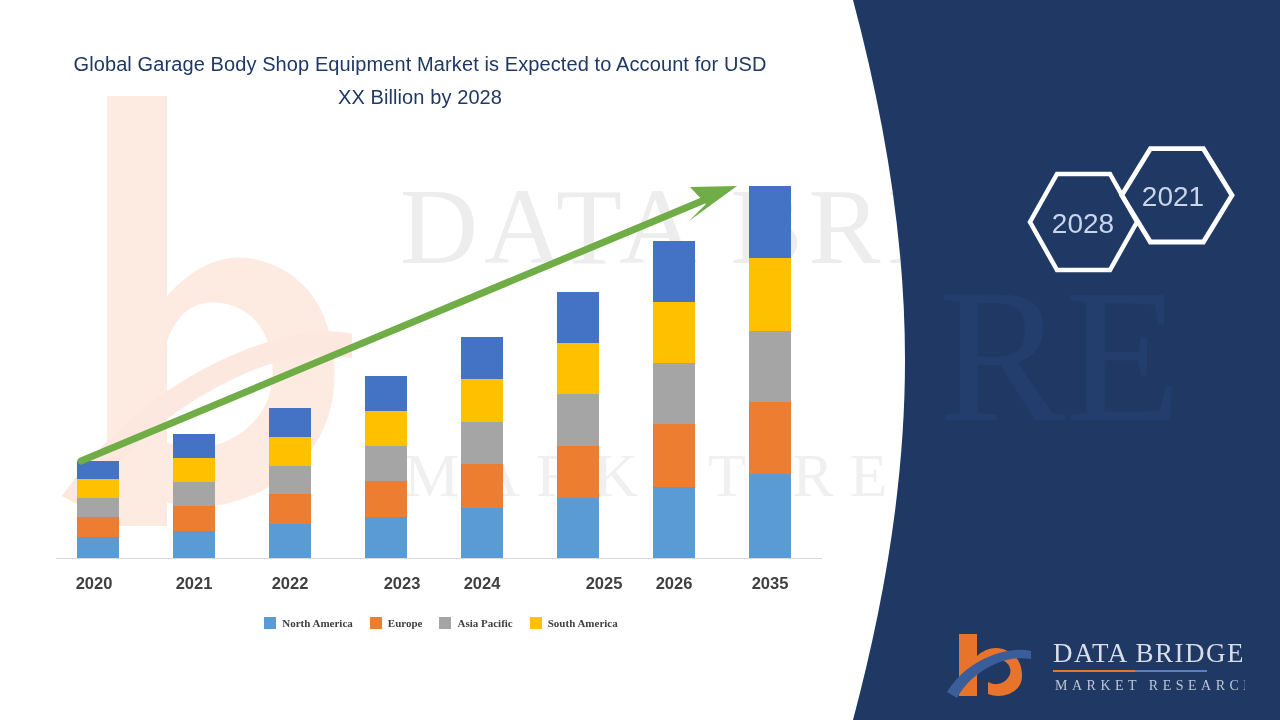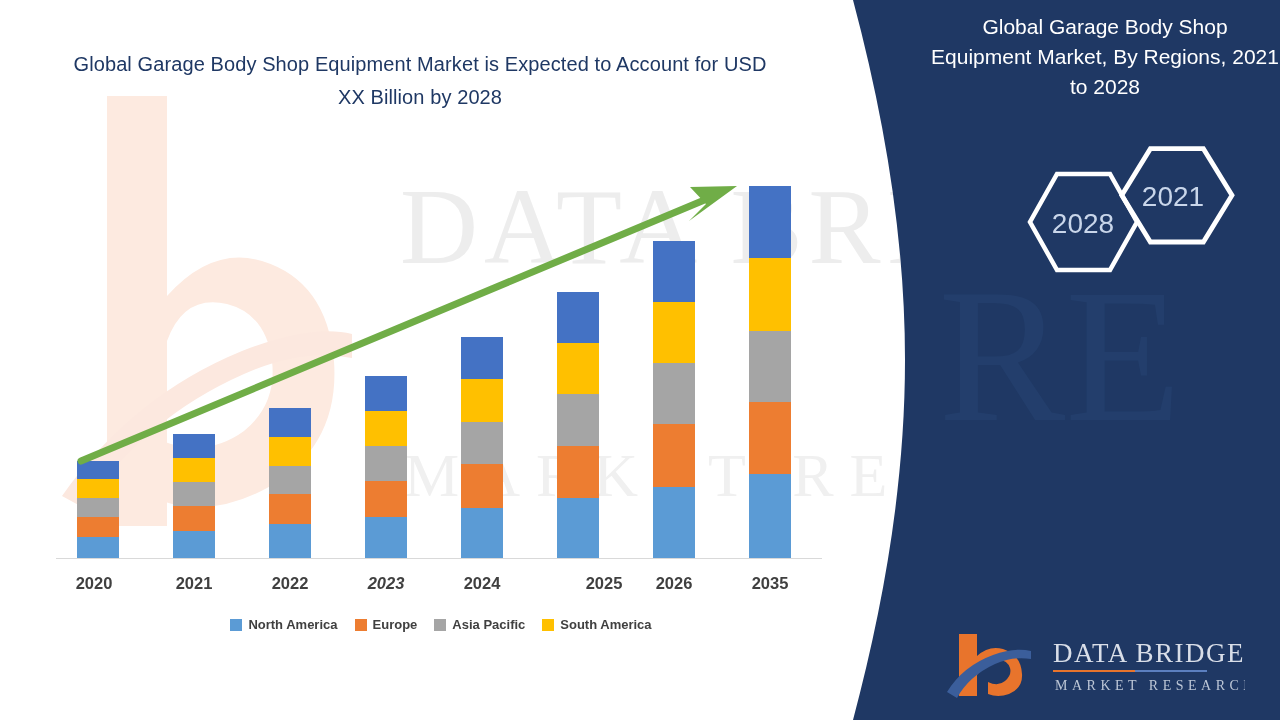--- a/index.html
+++ b/index.html
@@ -141,25 +141,25 @@
     display: flex;
     align-items: center;
     gap: 6px;
   }
   .legend-swatch {
     width: 12px;
     height: 12px;
     flex: 0 0 auto;
   }
   .legend-label {
-    font-size: 13px;
+    font-size: 11px;
     font-weight: bold;
     color: #404040;
     white-space: nowrap;
-    font-family: Liberation Sans, sans-serif;
+    font-family: Liberation Serif, serif;
   }
 
   
   .right-panel {
     position: absolute;
     left: 0; top: 0;
     width: 1280px;
     height: 720px;
     pointer-events: none;
   }
@@ -281,21 +281,21 @@
             <div class="seg" style="height: 72.5px; background: rgb(237, 125, 49);"></div>
             <div class="seg" style="height: 71.25px; background: rgb(165, 165, 165);"></div>
             <div class="seg" style="height: 72.5px; background: rgb(255, 192, 0);"></div>
             <div class="seg" style="height: 72.5px; background: rgb(68, 114, 196);"></div>
           </div>
         </div>
       <div id="xlabels-host">
           <div class="xlabel" style="left: 54px;">2020</div>
           <div class="xlabel" style="left: 154px;">2021</div>
           <div class="xlabel" style="left: 250px;">2022</div>
-          <div class="xlabel" style="left: 346px; font-style: italic;">2023</div>
+          <div class="xlabel" style="left: 362px;">2023</div>
           <div class="xlabel" style="left: 442px;">2024</div>
           <div class="xlabel" style="left: 564px;">2025</div>
           <div class="xlabel" style="left: 634px;">2026</div>
           <div class="xlabel" style="left: 730px;">2035</div>
         </div>
 
       <svg class="trend-arrow" viewBox="0 0 900 720">
         <g id="arrow-g">
           <line x1="81" y1="461" x2="714" y2="196" stroke="#70AD47" stroke-width="7" stroke-linecap="round"></line>
           <polygon points="737,186 690,187 706,204 689,221" fill="#70AD47"></polygon>
@@ -323,21 +323,20 @@
       </div>
   </div>
 
   <svg class="right-panel" viewBox="0 0 1280 720" preserveAspectRatio="none">
     <path id="navy-shape" d="M1280 0 L853 0 C885 120 905 240 905 360 C905 480 885 600 853 720 L1280 720 Z" fill="#1F3864"></path>
 
     <text x="1060" y="420" font-family="Liberation Serif, serif" font-size="190" fill="#24406E" text-anchor="middle" opacity="0.85">RE</text>
   </svg>
 
   <div class="right-content">
-    <div class="right-title">Global Garage Body Shop Equipment Market, By Regions, 2021 to 2028</div>
 
     <div class="hex-group">
       <svg viewBox="0 0 300 150" width="300" height="150">
 
         <polygon points="185,8 235,8 262,52 235,96 185,96 158,52" fill="none" stroke="#FFFFFF" stroke-width="4.5" transform="translate(12,-4) scale(1.06) translate(-12,4)"></polygon>
         <text x="218" y="66" font-family="Liberation Sans, sans-serif" font-size="28" fill="#C9D6EA" text-anchor="middle">2021</text>
 
         <polygon points="110,22 163,22 190,70 163,118 110,118 83,70" fill="none" stroke="#FFFFFF" stroke-width="4.5" transform="translate(-8,12)"></polygon>
         <text x="128" y="93" font-family="Liberation Sans, sans-serif" font-size="28" fill="#C9D6EA" text-anchor="middle">2028</text>
       </svg>

